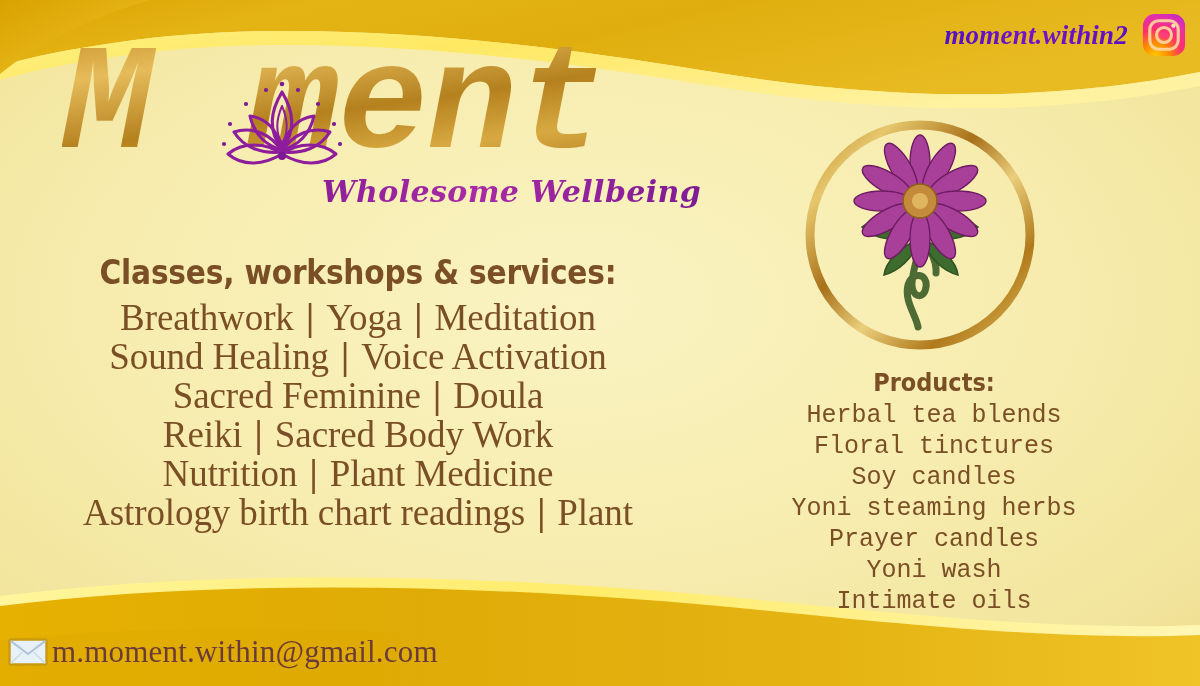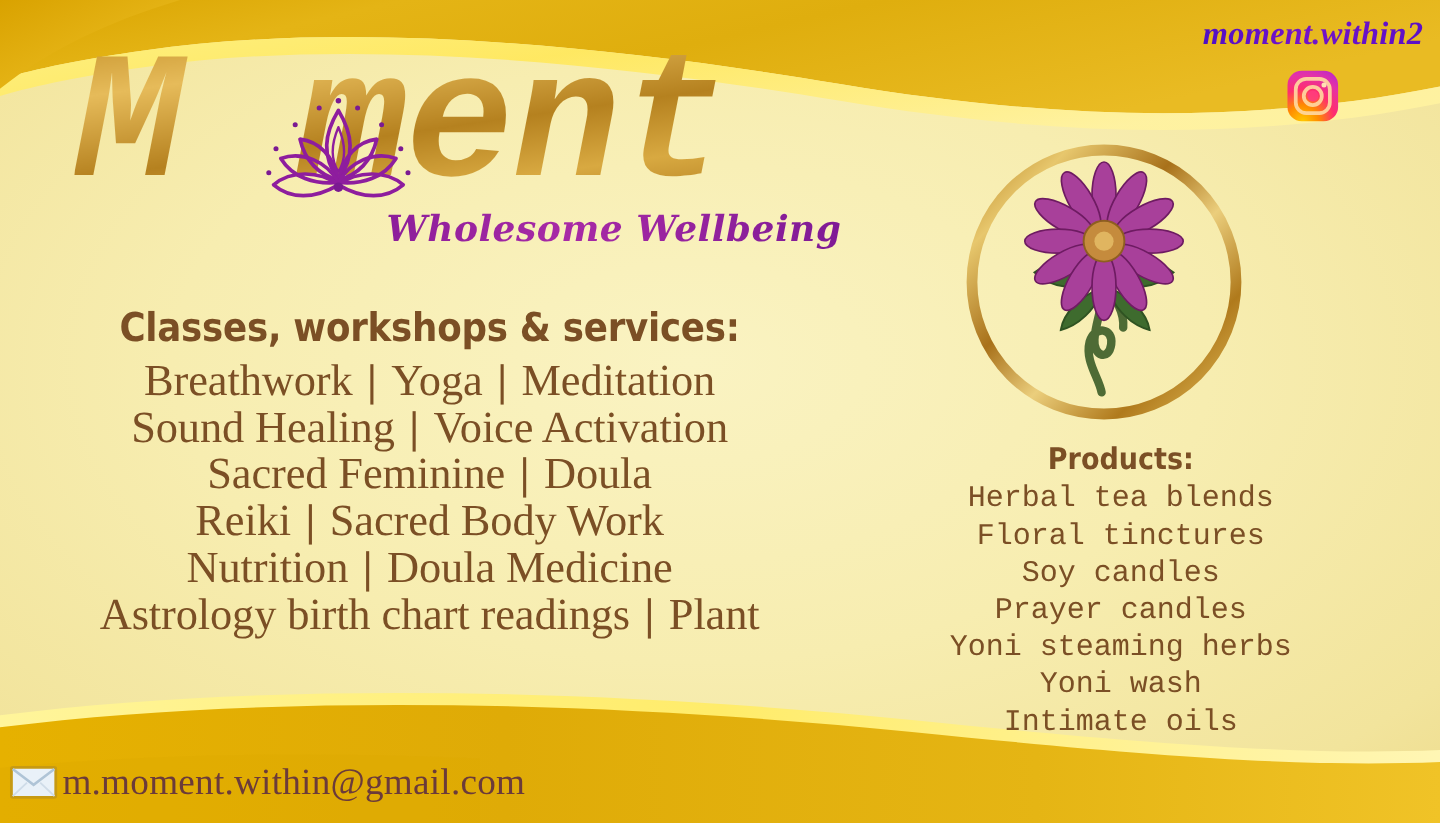--- a/index.html
+++ b/index.html
@@ -21,21 +21,20 @@
   }
 
   
   #bands { position:absolute; left:0; top:0; width:1200px; height:686px; }
 
   
   #ig-row {
     position:absolute; right:14px; top:13px;
     display:flex; align-items:center; gap:14px;
     z-index:6;
-    flex-direction:column;
   }
   #ig-handle {
     font-family:"Liberation Serif", serif;
     font-style:italic; font-weight:bold;
     font-size:27px;
     letter-spacing:0.2px;
     color:#5B10C8;
     background:linear-gradient(100deg,#4E0FC4 0%,#7513C9 45%,#5B0FC6 100%);
     -webkit-background-clip:text; background-clip:text;
     -webkit-text-fill-color:transparent;
@@ -285,33 +284,33 @@
     </g>
   </svg>
 
   <div id="services">
     <div id="services-heading">Classes, workshops &amp; services:</div>
     <div id="services-lines">
         <div class="svc-line"><span>Breathwork</span><span class="sep"> | </span><span>Yoga</span><span class="sep"> | </span><span>Meditation</span></div>
         <div class="svc-line"><span>Sound Healing</span><span class="sep"> | </span><span>Voice Activation</span></div>
         <div class="svc-line"><span>Sacred Feminine</span><span class="sep"> | </span><span>Doula</span></div>
         <div class="svc-line"><span>Reiki</span><span class="sep"> | </span><span>Sacred Body Work</span></div>
-        <div class="svc-line"><span>Nutrition</span><span class="sep"> | </span><span>Doula Medicine</span></div>
+        <div class="svc-line"><span>Nutrition</span><span class="sep"> | </span><span>Plant Medicine</span></div>
         <div class="svc-line"><span>Astrology birth chart readings</span><span class="sep"> | </span><span>Plant</span></div>
       </div>
   </div>
 
   <div id="products">
     <div id="products-heading">Products:</div>
     <div id="products-lines">
         <div class="prod-line">Herbal tea blends</div>
         <div class="prod-line">Floral tinctures</div>
         <div class="prod-line">Soy candles</div>
+        <div class="prod-line">Yoni steaming herbs</div>
         <div class="prod-line">Prayer candles</div>
-        <div class="prod-line">Yoni steaming herbs</div>
         <div class="prod-line">Yoni wash</div>
         <div class="prod-line">Intimate oils</div>
       </div>
   </div>
 
   <div id="footer-row">
     <svg id="mail-icon" viewBox="0 0 40 28">
       <rect x="1.5" y="1.5" width="37" height="25" rx="1.5" fill="#E9F1F8" stroke="#C79A12" stroke-width="2.4"></rect>
       <path d="M2.6,2.8 L20,16 L37.4,2.8" fill="none" stroke="#AFC4D6" stroke-width="2.1"></path>
       <path d="M2.6,25.4 L14.5,14.2 M37.4,25.4 L25.5,14.2" fill="none" stroke="#CFDCE8" stroke-width="1.6"></path>

